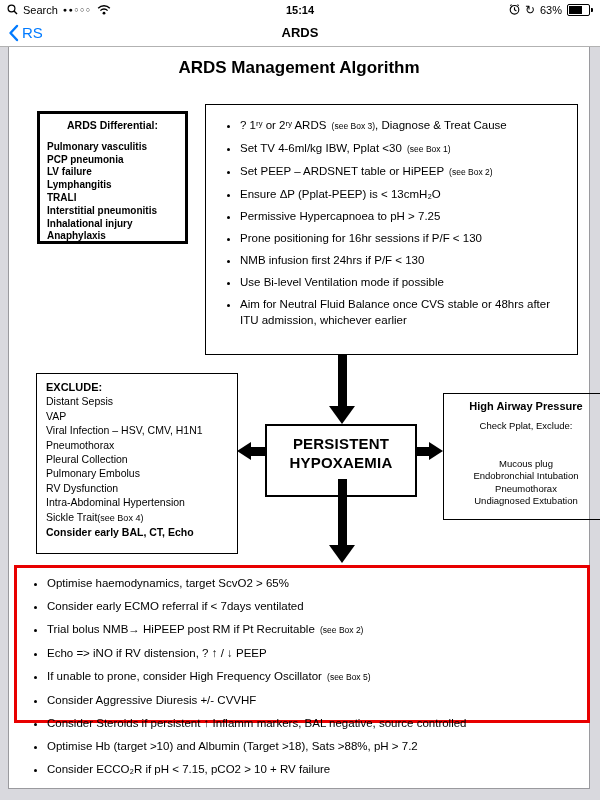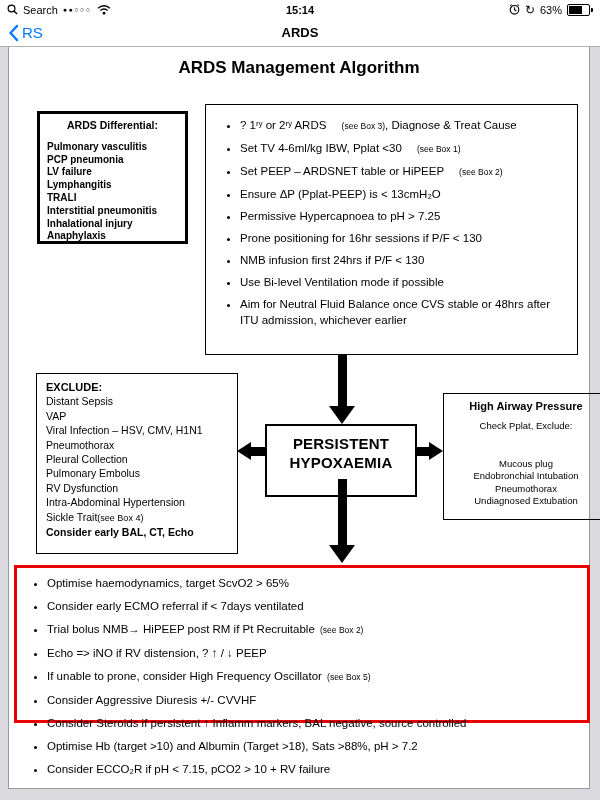--- a/index.html
+++ b/index.html
@@ -42,21 +42,21 @@
   }
   .box-differential .box-title{text-align:center;font-size:10.5px;margin-bottom:9px;}
   .box-management{
     left:196px;top:57px;width:373px;height:251px;border:1px solid #000;
     font-size:11.5px;padding:6px 8px;
   }
   .box-management ul{margin:4px 0;padding-left:26px;}
   .box-management li{margin:6px 0;line-height:16px;}
   .note{font-size:8.5px;}
   .note:empty{display:none;}
-  .box-management .note{margin-left:12px;}
+  .box-management .note{margin-left:2px;}
   .box-exclude{
     left:27px;top:326px;width:202px;height:181px;border:1px solid #000;
     padding:6px 9px;font-size:10.5px;line-height:14.4px;
   }
   .box-exclude .box-title{font-weight:bold;font-size:11px;}
   .box-exclude .note{font-size:9px;}
   .box-exclude .footnote{font-weight:bold;}
   .box-persistent{
     left:256px;top:377px;width:152px;height:73px;border:2px solid #000;
     font-size:15px;font-weight:bold;text-align:center;line-height:19px;

